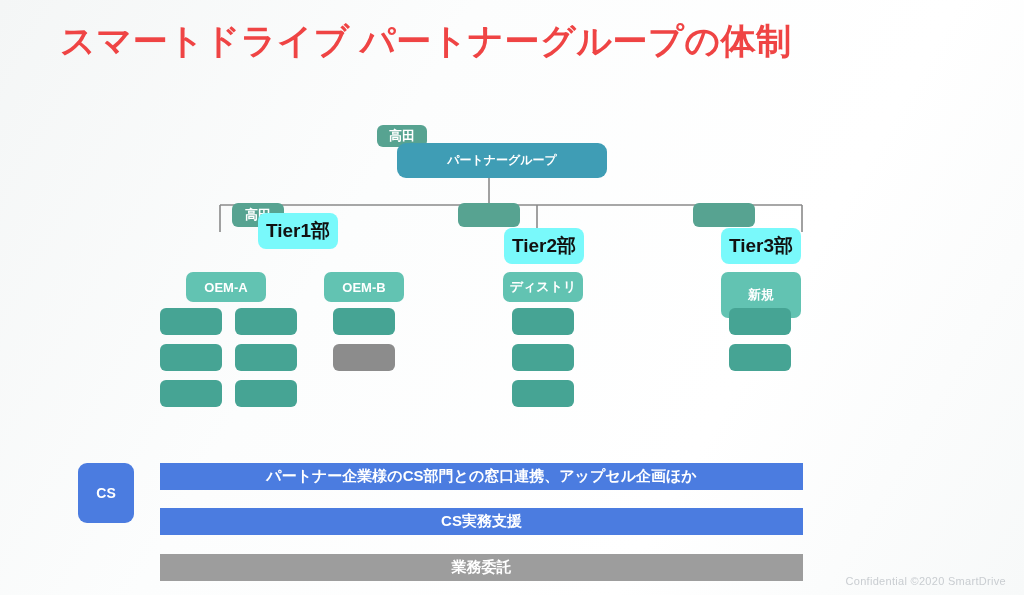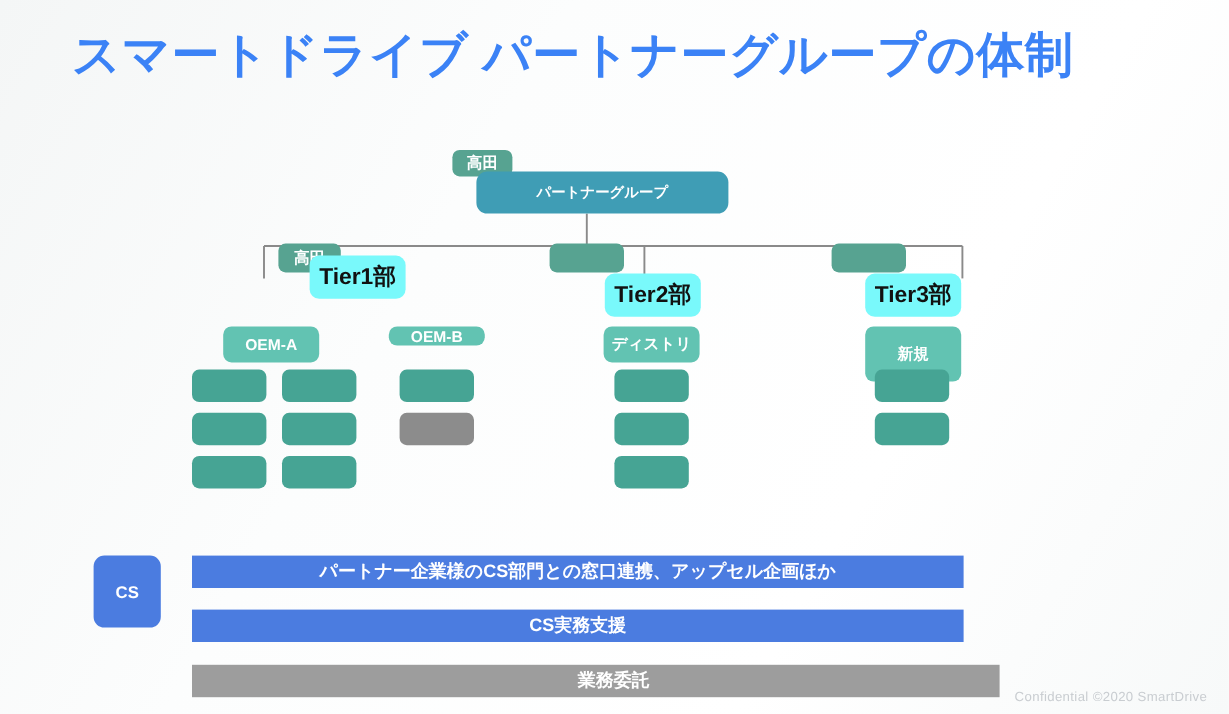--- a/index.html
+++ b/index.html
@@ -14,24 +14,24 @@
     background: linear-gradient(120deg, #f4f6f6 0%, #fcfdfd 35%, #ffffff 70%, #f7f9f9 100%);
     position: relative;
     color: #111;
   }
 
   
   .slide-title {
     position: absolute;
     left: 60px;
     top: 18px;
-    font-size: 40px;
+    font-size: 35px;
     font-weight: 700;
     letter-spacing: 0.5px;
-    color: #3b82f6;
+    color: #ef4444;
     white-space: nowrap;
   }
 
   
   .chart {
     position: absolute;
     left: 0;
     top: 0;
     width: 1024px;
     height: 595px;
@@ -116,21 +116,21 @@
     display: flex;
     align-items: center;
     justify-content: center;
     border-radius: 0;
     color: #ffffff;
     font-size: 15px;
     font-weight: 700;
     white-space: nowrap;
   }
   .bar-blue { background: #4b7ce0; }
-  .bar-gray { background: #9d9d9d; padding-left: 30px; }
+  .bar-gray { background: #9d9d9d; }
 
   
   .footer {
     position: absolute;
     right: 18px;
     bottom: 8px;
     font-size: 11px;
     color: #c9cdd1;
     letter-spacing: 0.3px;
     white-space: nowrap;
@@ -159,21 +159,21 @@
   <div class="node badge" style="left:377px; top:125px; width:50px; height:22px;">高田</div>
 
   <div class="node node-root" style="left:397px; top:143px; width:210px; height:35px;">パートナーグループ</div>
 
   <div class="node badge" style="left:232px; top:203px; width:52px; height:24px;">高田</div>
 
   <div class="node node-tier" style="left:258px; top:213px; width:80px; height:36px;">Tier1部</div>
 
   <div class="node node-group" style="left:186px; top:272px; width:80px; height:30px;">OEM-A</div>
 
-  <div class="node node-group" style="left:324px; top:272px; width:80px; height:16px;">OEM-B</div>
+  <div class="node node-group" style="left:324px; top:272px; width:80px; height:30px;">OEM-B</div>
 
   <div class="cell" style="left:160px; top:308px; width:62px; height:27px;"></div>
   <div class="cell" style="left:235px; top:308px; width:62px; height:27px;"></div>
   <div class="cell" style="left:160px; top:344px; width:62px; height:27px;"></div>
   <div class="cell" style="left:235px; top:344px; width:62px; height:27px;"></div>
   <div class="cell" style="left:160px; top:380px; width:62px; height:27px;"></div>
   <div class="cell" style="left:235px; top:380px; width:62px; height:27px;"></div>
 
   <div class="cell" style="left:333px; top:308px; width:62px; height:27px;"></div>
   <div class="cell gray" style="left:333px; top:344px; width:62px; height:27px;"></div>

